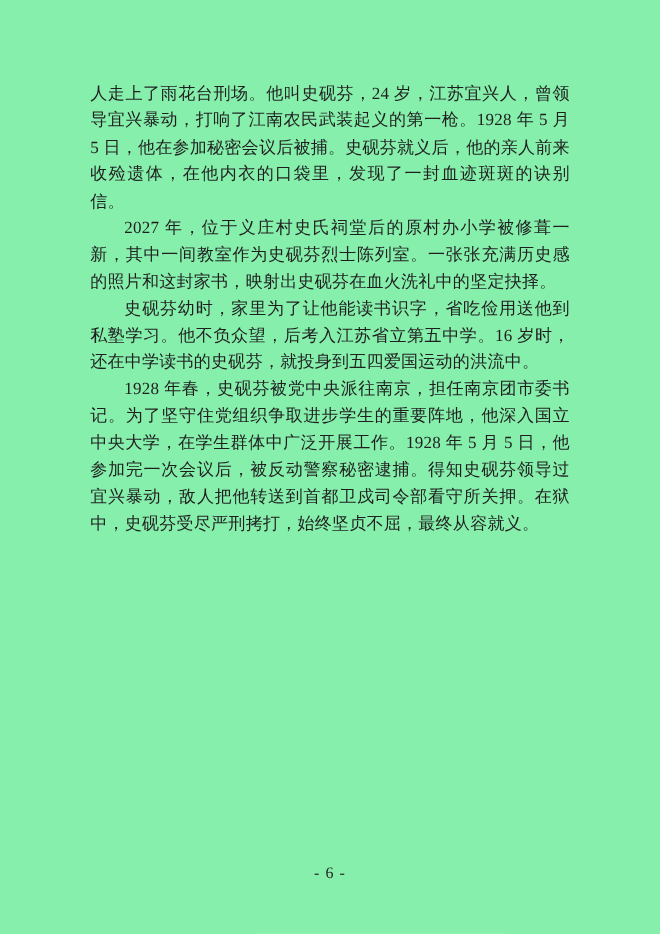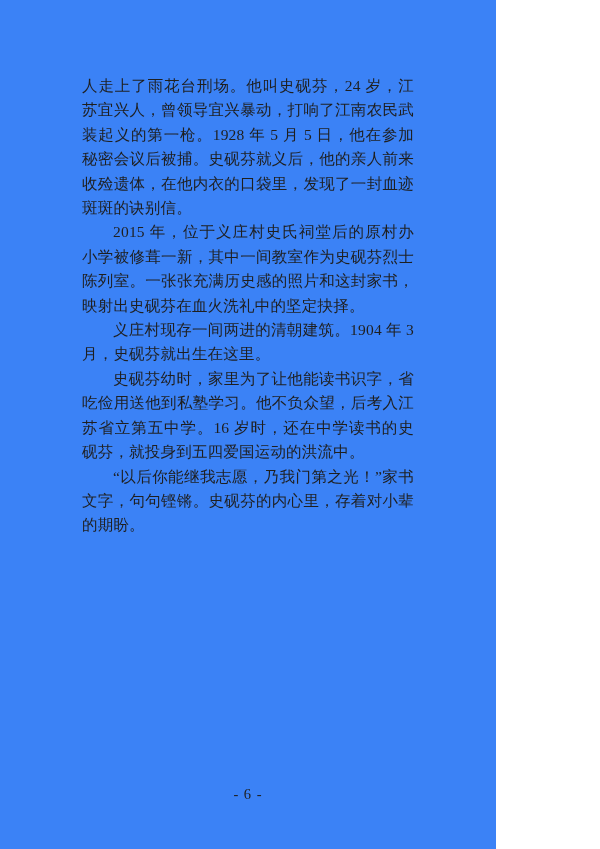--- a/index.html
+++ b/index.html
@@ -4,23 +4,23 @@
   <style>
     * { margin: 0; padding: 0; box-sizing: border-box; }
     html, body {
       width: 600px;
       height: 849px;
       background: #ffffff;
       font-family: "Liberation Serif", "DejaVu Serif", serif;
     }
     .page {
       position: relative;
-      width: 496px;
+      width: 600px;
       height: 849px;
-      background: #3b82f6;
+      background: #86efac;
       overflow: hidden;
     }
     .text-block {
       position: absolute;
       left: 82px;
       right: 82px;
       top: 74px;
     }
     .para {
       font-size: 15.5px;
@@ -44,19 +44,18 @@
       color: #1f1f1f;
       letter-spacing: 1px;
     }
   </style>
 </head>
 <body>
 
 <div class="page">
   <div class="text-block">
     <p class="para">人走上了雨花台刑场。他叫史砚芬，24 岁，江苏宜兴人，曾领导宜兴暴动，打响了江南农民武装起义的第一枪。1928 年 5 月 5 日，他在参加秘密会议后被捕。史砚芬就义后，他的亲人前来收殓遗体，在他内衣的口袋里，发现了一封血迹斑斑的诀别信。</p>
-    <p class="para indent">2015 年，位于义庄村史氏祠堂后的原村办小学被修葺一新，其中一间教室作为史砚芬烈士陈列室。一张张充满历史感的照片和这封家书，映射出史砚芬在血火洗礼中的坚定抉择。</p>
-    <p class="para indent">义庄村现存一间两进的清朝建筑。1904 年 3 月，史砚芬就出生在这里。</p>
+    <p class="para indent">2027 年，位于义庄村史氏祠堂后的原村办小学被修葺一新，其中一间教室作为史砚芬烈士陈列室。一张张充满历史感的照片和这封家书，映射出史砚芬在血火洗礼中的坚定抉择。</p>
     <p class="para indent">史砚芬幼时，家里为了让他能读书识字，省吃俭用送他到私塾学习。他不负众望，后考入江苏省立第五中学。16 岁时，还在中学读书的史砚芬，就投身到五四爱国运动的洪流中。</p>
-    <p class="para indent">“以后你能继我志愿，乃我门第之光！”家书文字，句句铿锵。史砚芬的内心里，存着对小辈的期盼。</p>
+    <p class="para indent">1928 年春，史砚芬被党中央派往南京，担任南京团市委书记。为了坚守住党组织争取进步学生的重要阵地，他深入国立中央大学，在学生群体中广泛开展工作。1928 年 5 月 5 日，他参加完一次会议后，被反动警察秘密逮捕。得知史砚芬领导过宜兴暴动，敌人把他转送到首都卫戍司令部看守所关押。在狱中，史砚芬受尽严刑拷打，始终坚贞不屈，最终从容就义。</p>
   </div>
   <div class="footer">- 6 -</div>
 </div>
 
 </body></html>

